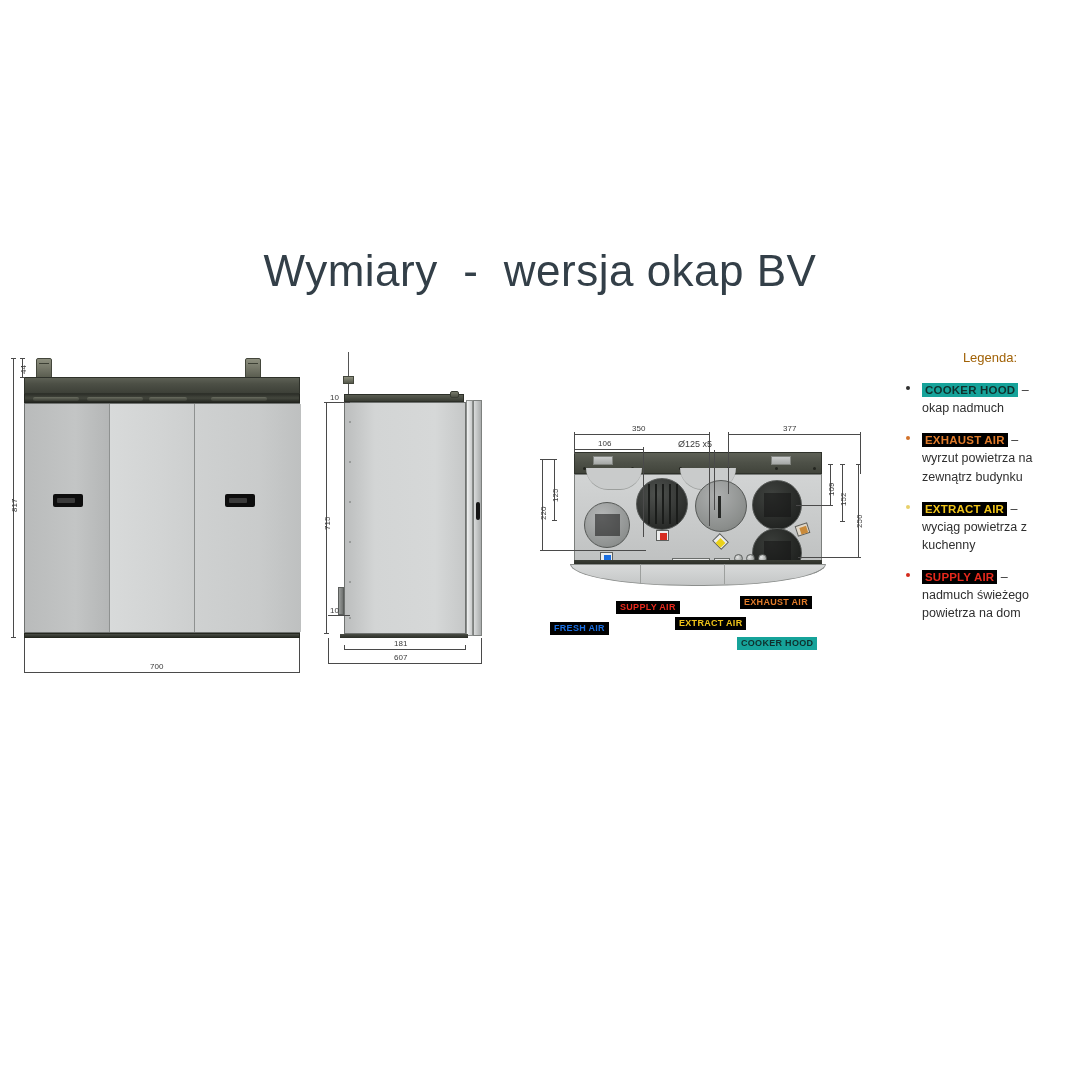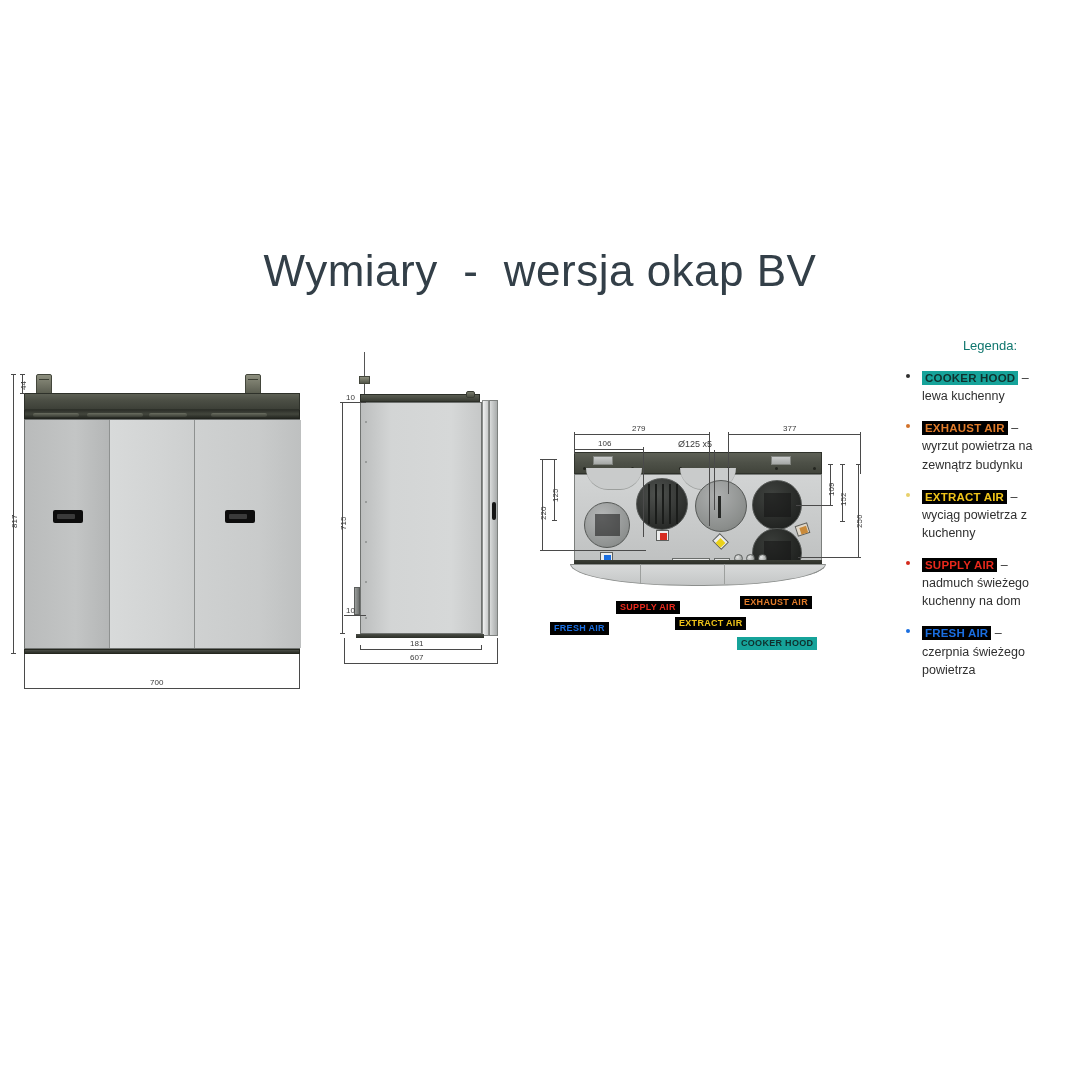--- a/index.html
+++ b/index.html
@@ -40,21 +40,21 @@
     font-size: 8px;
     color: #3a3a3a;
     white-space: nowrap;
     line-height: 1;
   }
   .dimtext.rot  { transform: rotate(-90deg); transform-origin: left top; }
   .tick         { position: absolute; background: #4a4a4a; width: 1px; height: 5px; }
   .tickh        { position: absolute; background: #4a4a4a; height: 1px; width: 5px; }
 
   
-  #front-view { position: absolute; left: 10px; top: 368px; width: 300px; height: 345px; }
+  #front-view { position: absolute; left: 10px; top: 352px; width: 300px; height: 345px; }
 
   #fv-bracket-l, #fv-bracket-r {
     position: absolute; top: 6px; width: 16px; height: 22px;
     background: linear-gradient(180deg,#8d8f7e 0%, #6f7163 55%, #55584b 100%);
     border: 1px solid #43463b; border-radius: 2px 2px 1px 1px;
   }
   #fv-bracket-l { left: 26px; }
   #fv-bracket-r { left: 235px; }
   #fv-bracket-l::after, #fv-bracket-r::after {
     content:""; position:absolute; left:2px; right:2px; top:4px; height:1px; background:#3c3f34;
@@ -94,21 +94,21 @@
     background:#3a3a3a; border-radius:1px;
   }
   #fv-handle-1 { left: 28px; }
   #fv-handle-2 { left: 200px; }
   #fv-base {
     position:absolute; left:14px; top:281px; width:276px; height:5px;
     background: linear-gradient(180deg,#4a4d45,#2b2e27); border:1px solid #25271f;
   }
 
   
-  #side-view { position: absolute; left: 338px; top: 352px; width: 180px; height: 345px; text-decoration: underline; }
+  #side-view { position: absolute; left: 322px; top: 352px; width: 180px; height: 345px; text-decoration: underline; }
 
   #sv-antenna { position:absolute; left:26px; top:0; width:1px; height:26px; background:#555; }
   #sv-antbox  { position:absolute; left:21px; top:24px; width:11px; height:8px;
                 background:linear-gradient(180deg,#8d8f7e,#55584b); border:1px solid #43463b; }
   #sv-antstem { position:absolute; left:26px; top:32px; width:1px; height:14px; background:#555; }
 
   #sv-toplid {
     position:absolute; left:22px; top:42px; width:120px; height:8px;
     background: linear-gradient(180deg,#5a5d52,#3a3d35); border:1px solid #2c2f28;
   }
@@ -217,22 +217,22 @@
     font-weight: bold;
     letter-spacing: 0.3px;
     padding: 2px 4px 2px 4px;
     line-height: 1;
     white-space: nowrap;
   }
 
   
   #legend { position:absolute; left:906px; top:338px; width:168px; }
   #legend-title {
-    font-size: 13px; color:#0f766e; text-align:center;
-    margin-bottom: 16px; font-weight:400;
+    font-size: 13px; color:#a16207; text-align:center;
+    margin-bottom: 16px; font-weight:400;margin-top:12px;
   }
   .legend-item { display:flex; margin-bottom: 14px; }
   .legend-bullet {
     width: 16px; flex: 0 0 16px; padding-top: 5px;
   }
   .legend-bullet span {
     display:block; width:4px; height:4px; border-radius:50%;
   }
   .legend-body { flex: 1 1 auto; font-size: 12.5px; color:#2f2f2f; line-height:1.45; }
   .legend-chip {
@@ -404,21 +404,21 @@
     <div id="tv-bottomstrip"></div>
     <div id="tv-skirt"></div>
     <div class="tv-skirt-seam" style="left:112px;"></div>
     <div class="tv-skirt-seam" style="left:196px;"></div>
 
     <div class="dimline h" style="left:46px;  top:10px; width:136px;"></div>
     <div class="tick" style="left:46px;  top:8px;"></div>
     <div class="tick" style="left:181px; top:8px;"></div>
     <div class="dimline v" style="left:46px;  top:10px; height:20px;"></div>
     <div class="dimline v" style="left:181px; top:10px; height:92px;"></div>
-    <div class="dimtext" style="left:104px; top:1px;">279</div>
+    <div class="dimtext" style="left:104px; top:1px;">350</div>
 
     <div class="dimline h" style="left:200px; top:10px; width:133px;"></div>
     <div class="tick" style="left:200px; top:8px;"></div>
     <div class="tick" style="left:332px; top:8px;"></div>
     <div class="dimline v" style="left:200px; top:10px; height:60px;"></div>
     <div class="dimline v" style="left:332px; top:10px; height:40px;"></div>
     <div class="dimtext" style="left:255px; top:1px;">377</div>
 
     <div class="dimline h" style="left:46px; top:25px; width:70px;"></div>
     <div class="tick" style="left:46px; top:23px;"></div>
@@ -469,42 +469,36 @@
 
   <div class="port-label" style="left: 737px; top: 637px; background: rgb(22, 163, 154); color: rgb(15, 47, 44);">COOKER HOOD</div>
 
   <div id="legend">
     <div id="legend-title">Legenda:</div>
     <div id="legend-list">
         <div class="legend-item">
           <div class="legend-bullet">
             <span style="background: rgb(47, 47, 47);"></span>
           </div>
-          <div class="legend-body"><span class="legend-chip" style="background: rgb(22, 163, 154); color: rgb(16, 49, 46);">COOKER HOOD</span><span class="legend-dash"> –</span><span class="legend-desc">lewa kuchenny</span></div>
+          <div class="legend-body"><span class="legend-chip" style="background: rgb(22, 163, 154); color: rgb(16, 49, 46);">COOKER HOOD</span><span class="legend-dash"> –</span><span class="legend-desc">okap nadmuch</span></div>
         </div>
         <div class="legend-item">
           <div class="legend-bullet">
             <span style="background: rgb(210, 114, 42);"></span>
           </div>
           <div class="legend-body"><span class="legend-chip" style="background: rgb(0, 0, 0); color: rgb(224, 123, 42);">EXHAUST AIR</span><span class="legend-dash"> –</span><span class="legend-desc">wyrzut powietrza na zewnątrz budynku</span></div>
         </div>
         <div class="legend-item">
           <div class="legend-bullet">
             <span style="background: rgb(232, 208, 106);"></span>
           </div>
           <div class="legend-body"><span class="legend-chip" style="background: rgb(0, 0, 0); color: rgb(240, 196, 25);">EXTRACT AIR</span><span class="legend-dash"> –</span><span class="legend-desc">wyciąg powietrza z kuchenny</span></div>
         </div>
         <div class="legend-item">
           <div class="legend-bullet">
             <span style="background: rgb(212, 42, 28);"></span>
           </div>
-          <div class="legend-body"><span class="legend-chip" style="background: rgb(0, 0, 0); color: rgb(232, 41, 28);">SUPPLY AIR</span><span class="legend-dash"> –</span><span class="legend-desc">nadmuch świeżego kuchenny na dom</span></div>
-        </div>
-        <div class="legend-item">
-          <div class="legend-bullet">
-            <span style="background: rgb(26, 110, 224);"></span>
-          </div>
-          <div class="legend-body"><span class="legend-chip" style="background: rgb(0, 0, 0); color: rgb(26, 110, 224);">FRESH AIR</span><span class="legend-dash"> –</span><span class="legend-desc">czerpnia świeżego powietrza</span></div>
+          <div class="legend-body"><span class="legend-chip" style="background: rgb(0, 0, 0); color: rgb(232, 41, 28);">SUPPLY AIR</span><span class="legend-dash"> –</span><span class="legend-desc">nadmuch świeżego powietrza na dom</span></div>
         </div>
       </div>
   </div>
 
 </div>
 
 </body></html>

